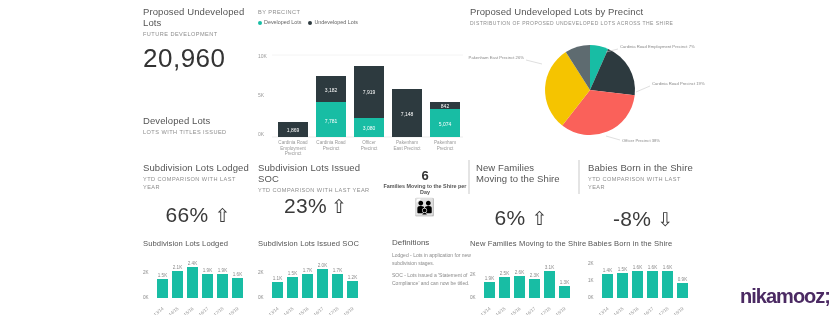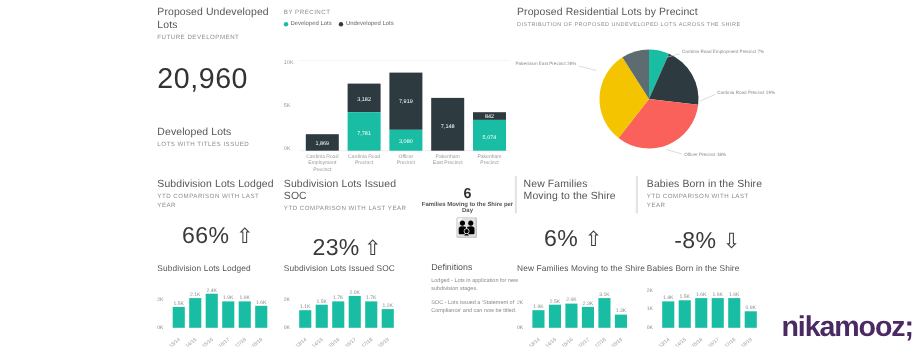--- a/index.html
+++ b/index.html
@@ -22,35 +22,35 @@
   .tickx{font-size:4.6px;fill:#9a9a9a;}
   svg{display:block;overflow:visible;}
   .legend{display:flex;gap:7px;align-items:center;margin-top:3px;}
   .legend span.lg{font-size:5.4px;color:#666;}
   .dot{width:4px;height:4px;border-radius:50%;display:inline-block;margin-right:2px;vertical-align:middle;}
   .arrow{font-size:19px;line-height:19px;color:#3a3a3a;}
   .defs-h{font-size:8px;color:#555;}
   .defs-p{font-size:5px;color:#8a8a8a;line-height:7.5px;margin-top:5px;}
   .divider{position:absolute;width:2px;background:#e4e4e4;}
   .wm{position:absolute;right:4px;bottom:6px;text-align:right;}
-  .wm-main{font-size:26px;font-weight:bold;color:#4b2a63;letter-spacing:-1px;line-height:26px;}
+  .wm-main{font-size:20px;font-weight:bold;color:#4b2a63;letter-spacing:-1px;line-height:26px;}
   .wm-sub{font-size:8px;color:#3aa7a0;letter-spacing:2px;direction:rtl;}
   .fam{font-size:17px;line-height:17px;}
   .centerno{font-size:13px;color:#333;font-weight:bold;text-align:center;}
   .centertx{font-size:5.4px;color:#555;text-align:center;font-weight:bold;}
 </style>
 </head>
 <body>
 
 <div class="canvas">
 
   <div class="panel" style="left:143px;top:6px;width:120px;">
     <div class="ttl">Proposed Undeveloped Lots</div>
     <div class="sub">FUTURE DEVELOPMENT</div>
-    <div class="bigno" style="margin-top:18px;">20,960</div>
+    <div class="bigno" style="margin-top:5px;">20,960</div>
   </div>
 
   <div class="panel" style="left:143px;top:115px;width:125px;">
     <div class="ttl">Developed Lots</div>
     <div class="sub">LOTS WITH TITLES ISSUED</div>
   </div>
 
   <div class="panel" style="left:258px;top:6px;width:205px;">
     <div class="sub">BY PRECINCT</div>
     <div class="legend">
@@ -109,21 +109,21 @@
         <text x="111" y="105.5">Precinct</text>
         <text x="149" y="100">Pakenham</text>
         <text x="149" y="105.5">East Precinct</text>
         <text x="187" y="100">Pakenham</text>
         <text x="187" y="105.5">Precinct</text>
       </g>
     </svg>
   </div>
 
   <div class="panel" style="left:470px;top:6px;width:250px;">
-    <div class="ttl">Proposed Residential Lots by Precinct</div>
+    <div class="ttl">Proposed Undeveloped Lots by Precinct</div>
     <div class="sub" style="font-size:5px;">DISTRIBUTION OF PROPOSED UNDEVELOPED LOTS ACROSS THE SHIRE</div>
   </div>
 
   <div class="panel" style="left:468px;top:24px;">
     <svg width="250" height="125" viewBox="0 0 250 125">
       <g transform="translate(122,66)">
 
         <path d="M0,0 L0,-45 A45,45 0 0,1 18.2,-41.1 Z" fill="#18BDA4"></path>
 
         <path d="M0,0 L18.2,-41.1 A45,45 0 0,1 44.7,5.3 Z" fill="#2D3A3F"></path>
@@ -151,21 +151,21 @@
     <div class="sub">YTD COMPARISON WITH LAST YEAR</div>
     <div style="display:flex;align-items:center;gap:6px;margin-top:12px;justify-content:center;">
       <span class="kpino">66%</span>
       <span class="arrow">⇧</span>
     </div>
   </div>
 
   <div class="panel" style="left:258px;top:162px;width:115px;">
     <div class="ttl">Subdivision Lots Issued SOC</div>
     <div class="sub">YTD COMPARISON WITH LAST YEAR</div>
-    <div style="display:flex;align-items:center;gap:4px;margin-top:20px;justify-content:center;">
+    <div style="display:flex;align-items:center;gap:4px;margin-top:0;justify-content:center;">
       <span class="kpino">23%</span>
       <span class="arrow">⇧</span>
     </div>
   </div>
 
   <div class="panel" style="left:383px;top:168px;width:84px;">
     <div class="centerno">6</div>
     <div class="centertx">Families Moving to the Shire per Day</div>
     <div class="fam" style="text-align:center;margin-top:4px;">👪</div>
   </div>

